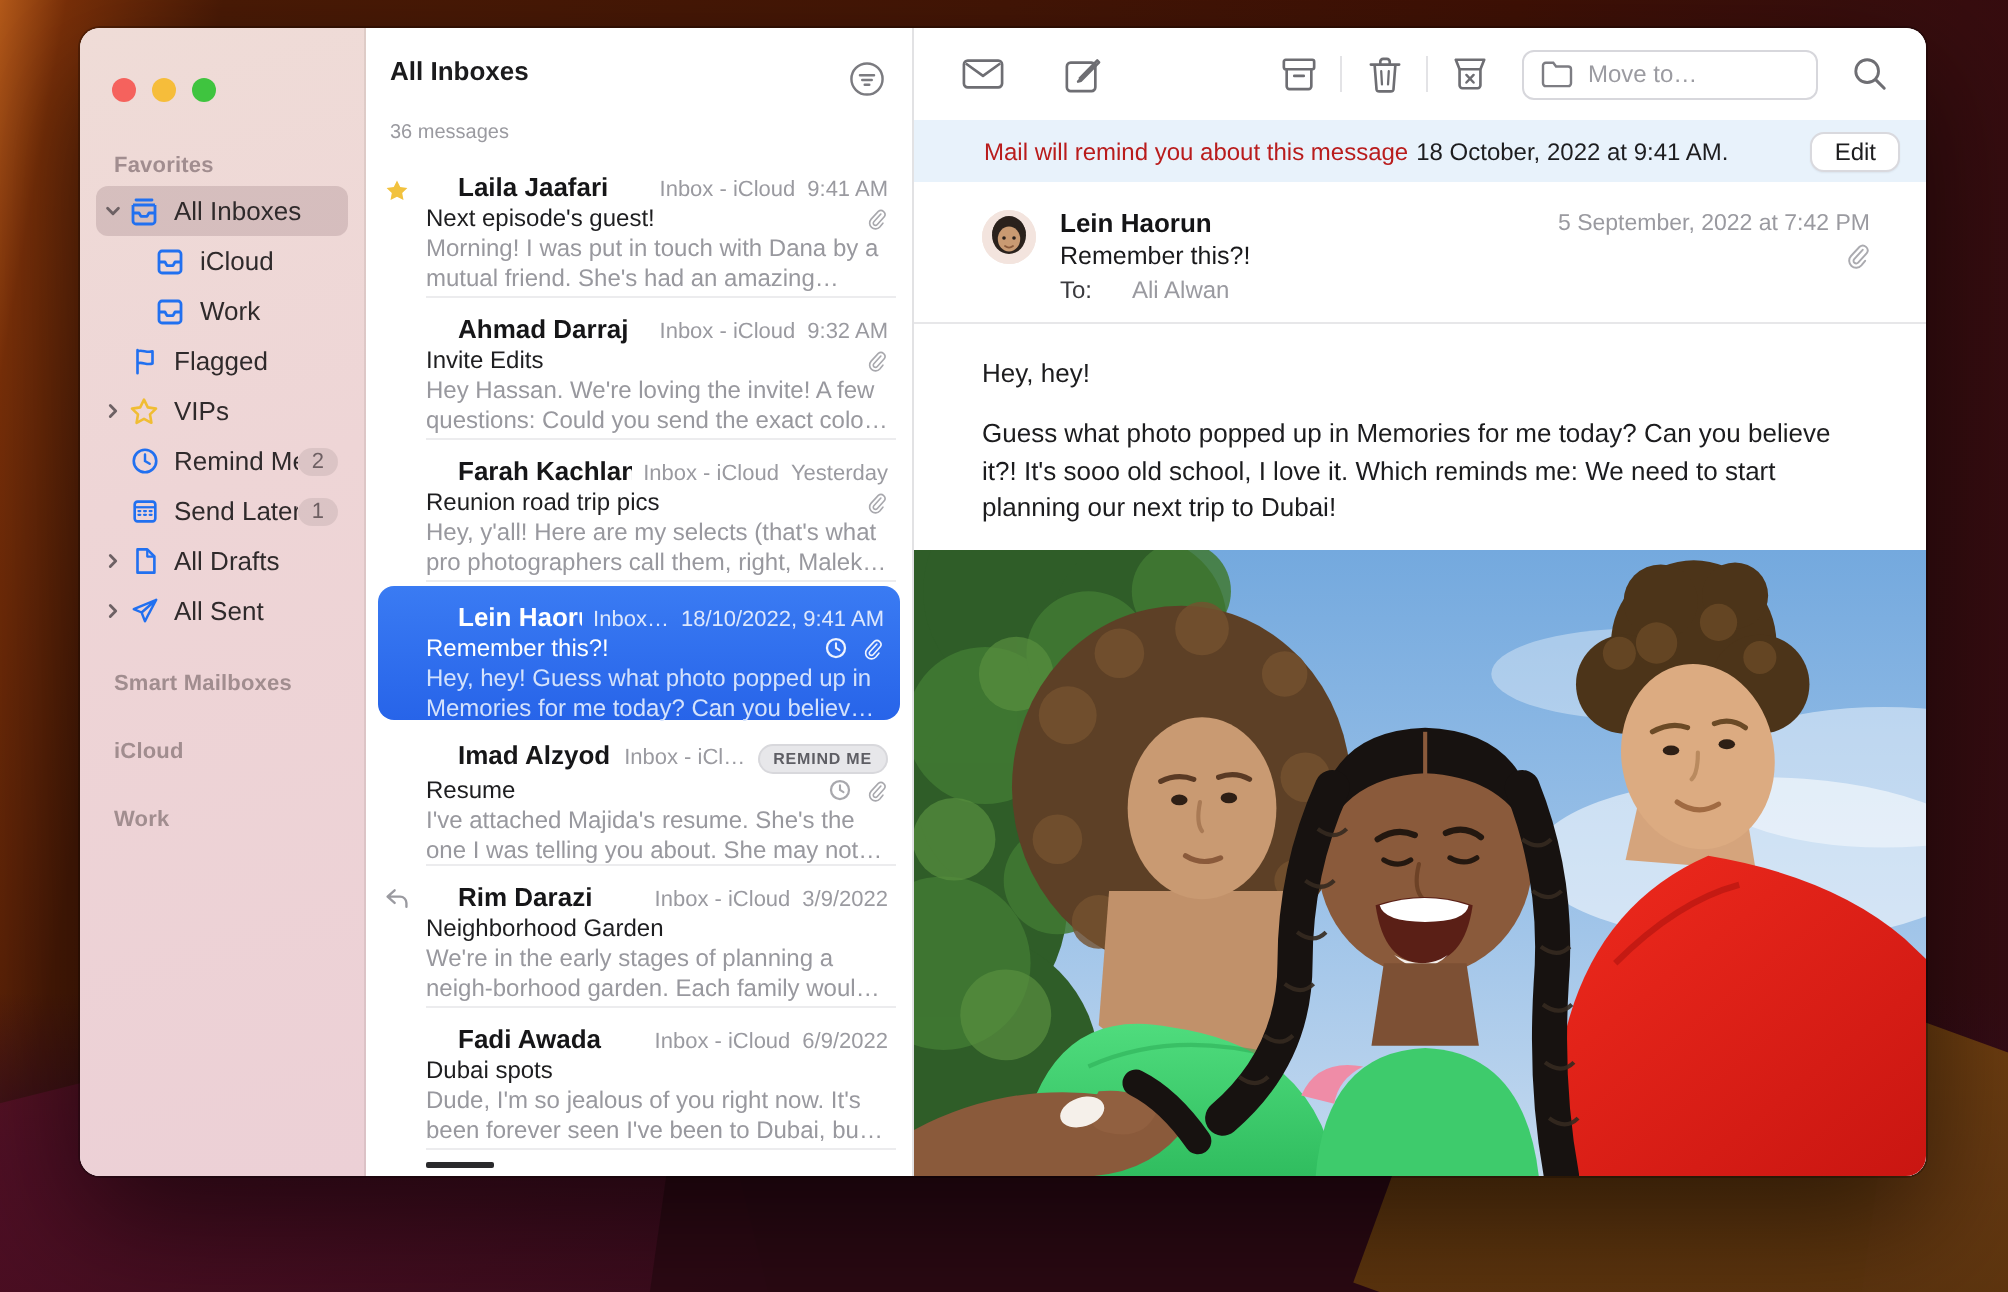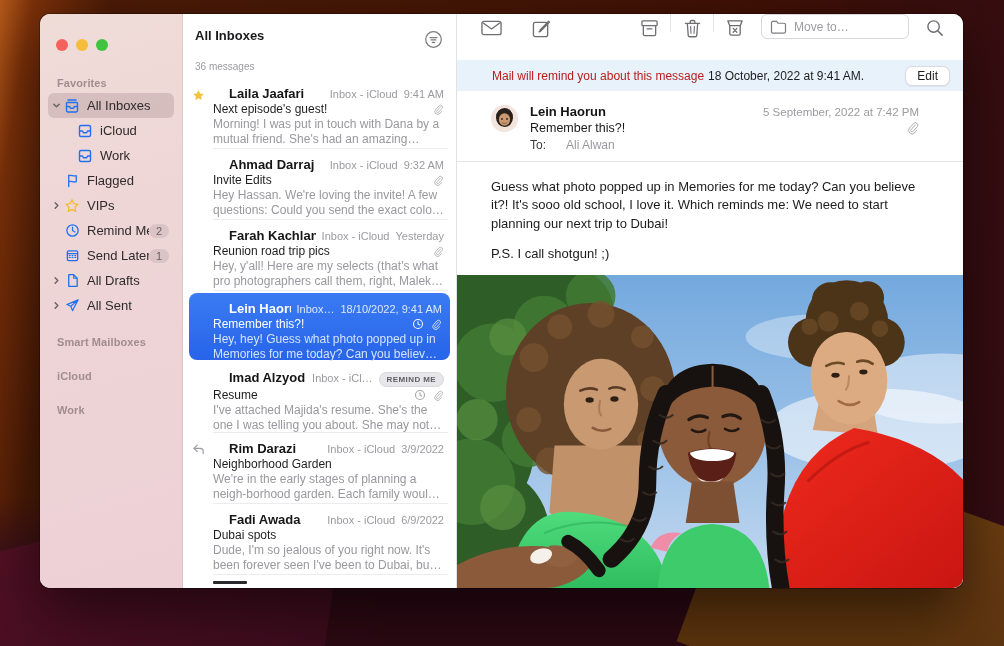--- a/index.html
+++ b/index.html
@@ -64,21 +64,21 @@
   .mrow.selected .meta { color:#dce7fd; }
   .mrow.selected .preview { color:#d4e2fc; }
   .mrow.selected .icons { color:#eef3fe; }
   .remind-badge { font-size:8px; font-weight:bold; letter-spacing:.4px; color:#5e5e64;
     background:#e7e7ea; border:1px solid #d8d8dc; border-radius:8px; padding:2px 7px; }
   .row-stub { height:8px; position:relative; }
   .row-stub .smudge { position:absolute; left:30px; top:6px; width:34px; height:3px; background:#2a2a2c; border-radius:1px; }
 
   
   .reading { flex:1; display:flex; flex-direction:column; background:#fff; min-width:0; }
-  .toolbar { height:46px; flex:none; display:flex; padding:0 14px 0 20px; color:#6e6e73; }
+  .toolbar { height:46px; flex:none; display:flex; align-items:center; padding:0 14px 0 20px; color:#6e6e73; }
   .tb-ico { width:28px; height:28px; display:flex; align-items:center; justify-content:center; cursor:pointer; }
   .tb-sep { width:1px; height:18px; background:#e3e3e6; margin:0 7px; }
   .gap26 { width:22px; }
   .spacer { flex:1; }
   .moveto { display:flex; align-items:center; gap:7px; width:148px; height:25px; border:1px solid #d7d7dc; border-radius:6px;
     padding:0 8px; margin:0 12px 0 12px; color:#7d7d83; font-size:12px; cursor:pointer; background:#fff; }
   .moveto span { color:#9b9ba1; }
 
   .banner { height:31px; flex:none; background:#e8f2fb; display:flex; align-items:center; padding:0 13px 0 35px; font-size:12px; }
   .banner .b-gray { color:#b91c1c; }
@@ -87,21 +87,21 @@
     color:#1d1d1f; padding:2px 11px; cursor:pointer; box-shadow:0 .5px 1px rgba(0,0,0,.06); }
 
   .msg-head { flex:none; position:relative; padding:13px 30px 9px 34px; border-bottom:1px solid #e7e7e9; }
   .avatar { position:absolute; left:34px; top:14px; width:27px; height:27px; border-radius:50%; overflow:hidden; background:#f3e7e0; }
   .mh-col { margin-left:39px; }
   .mh-name { font-size:13px; font-weight:bold; color:#141416; }
   .mh-subject { font-size:12.5px; color:#19191b; margin-top:2px; }
   .mh-to { font-size:12px; margin-top:3px; }
   .mh-to .to-lab { color:#3a3a3e; }
   .mh-to .to-name { color:#9a9aa0; margin-left:20px; }
-  .mh-right { position:absolute; right:44px; top:15px; text-align:right; }
+  .mh-right { position:absolute; right:28px; top:15px; text-align:right; }
   .mh-date { font-size:11.5px; color:#9a9aa0; }
   .mh-clip { margin-top:3px; color:#ababb0; display:flex; justify-content:flex-end; }
 
   .msg-body { flex:none; height:113px; padding:16px 32px 0 34px; font-size:13px; color:#1c1c1e; line-height:1.42; }
   .msg-body p { margin-bottom:12px; }
 
   .photo { flex:1; position:relative; overflow:hidden; }
   .photo svg { position:absolute; inset:0; width:100%; height:100%; display:block; }
 
   svg.ic { display:block; }
@@ -481,20 +481,21 @@
         <div class="mh-date">5 September, 2022 at 7:42 PM</div>
         <div class="mh-clip">
           <svg class="ic" width="13" height="14" viewBox="0 0 16 16">
               <path d="M11.5 4.2 L6.3 9.9 a1.6 1.6 0 0 0 2.4 2.2 L14 6.3 a3 3 0 0 0 -4.4 -4 L4.3 8 a4.3 4.3 0 0 0 6.4 5.8 L13 11" fill="none" stroke="currentColor" stroke-width="1.2" stroke-linecap="round"></path>
             </svg>
         </div>
       </div>
     </div>
 
     <div class="msg-body">
+      <p>Hey, hey!</p>
       <p>Guess what photo popped up in Memories for me today? Can you believe it?! It's sooo old school, I love it. Which reminds me: We need to start planning our next trip to Dubai!</p>
       <p>P.S. I call shotgun! ;)</p>
     </div>
 
     <div class="photo">
       <svg viewBox="0 0 511 303" preserveAspectRatio="xMidYMid slice">
         <defs>
           <linearGradient id="sky" x1="0" y1="0" x2="0" y2="1">
             <stop offset="0" stop-color="#74a9de"></stop>
               <stop offset=".55" stop-color="#9cc2e8"></stop>

